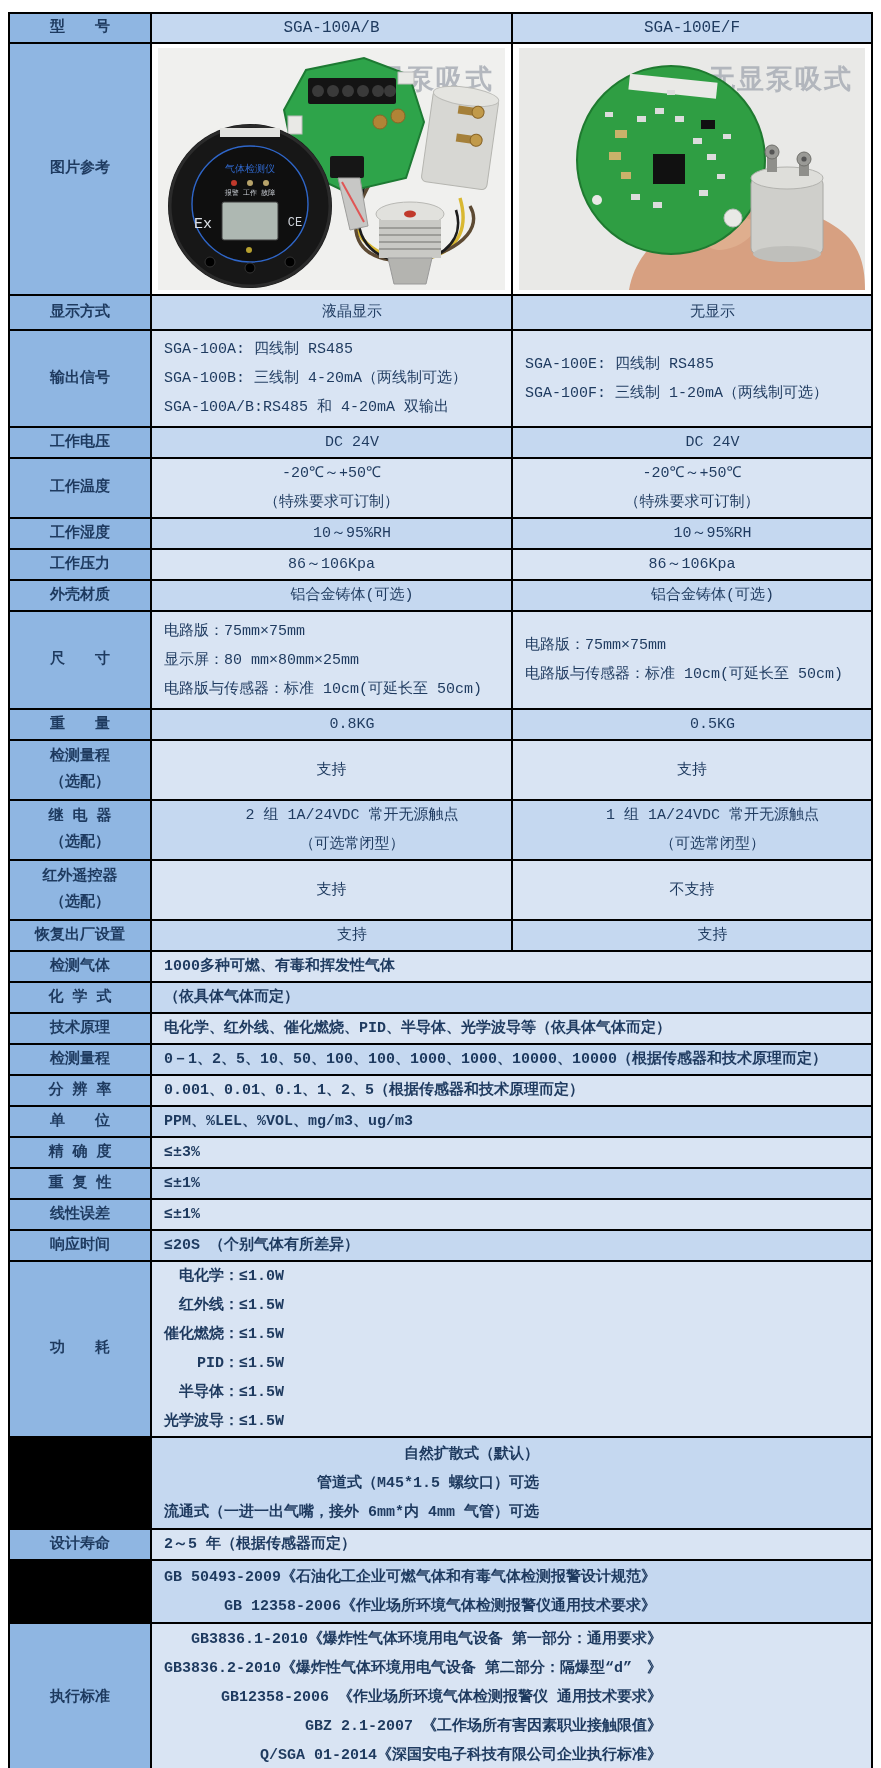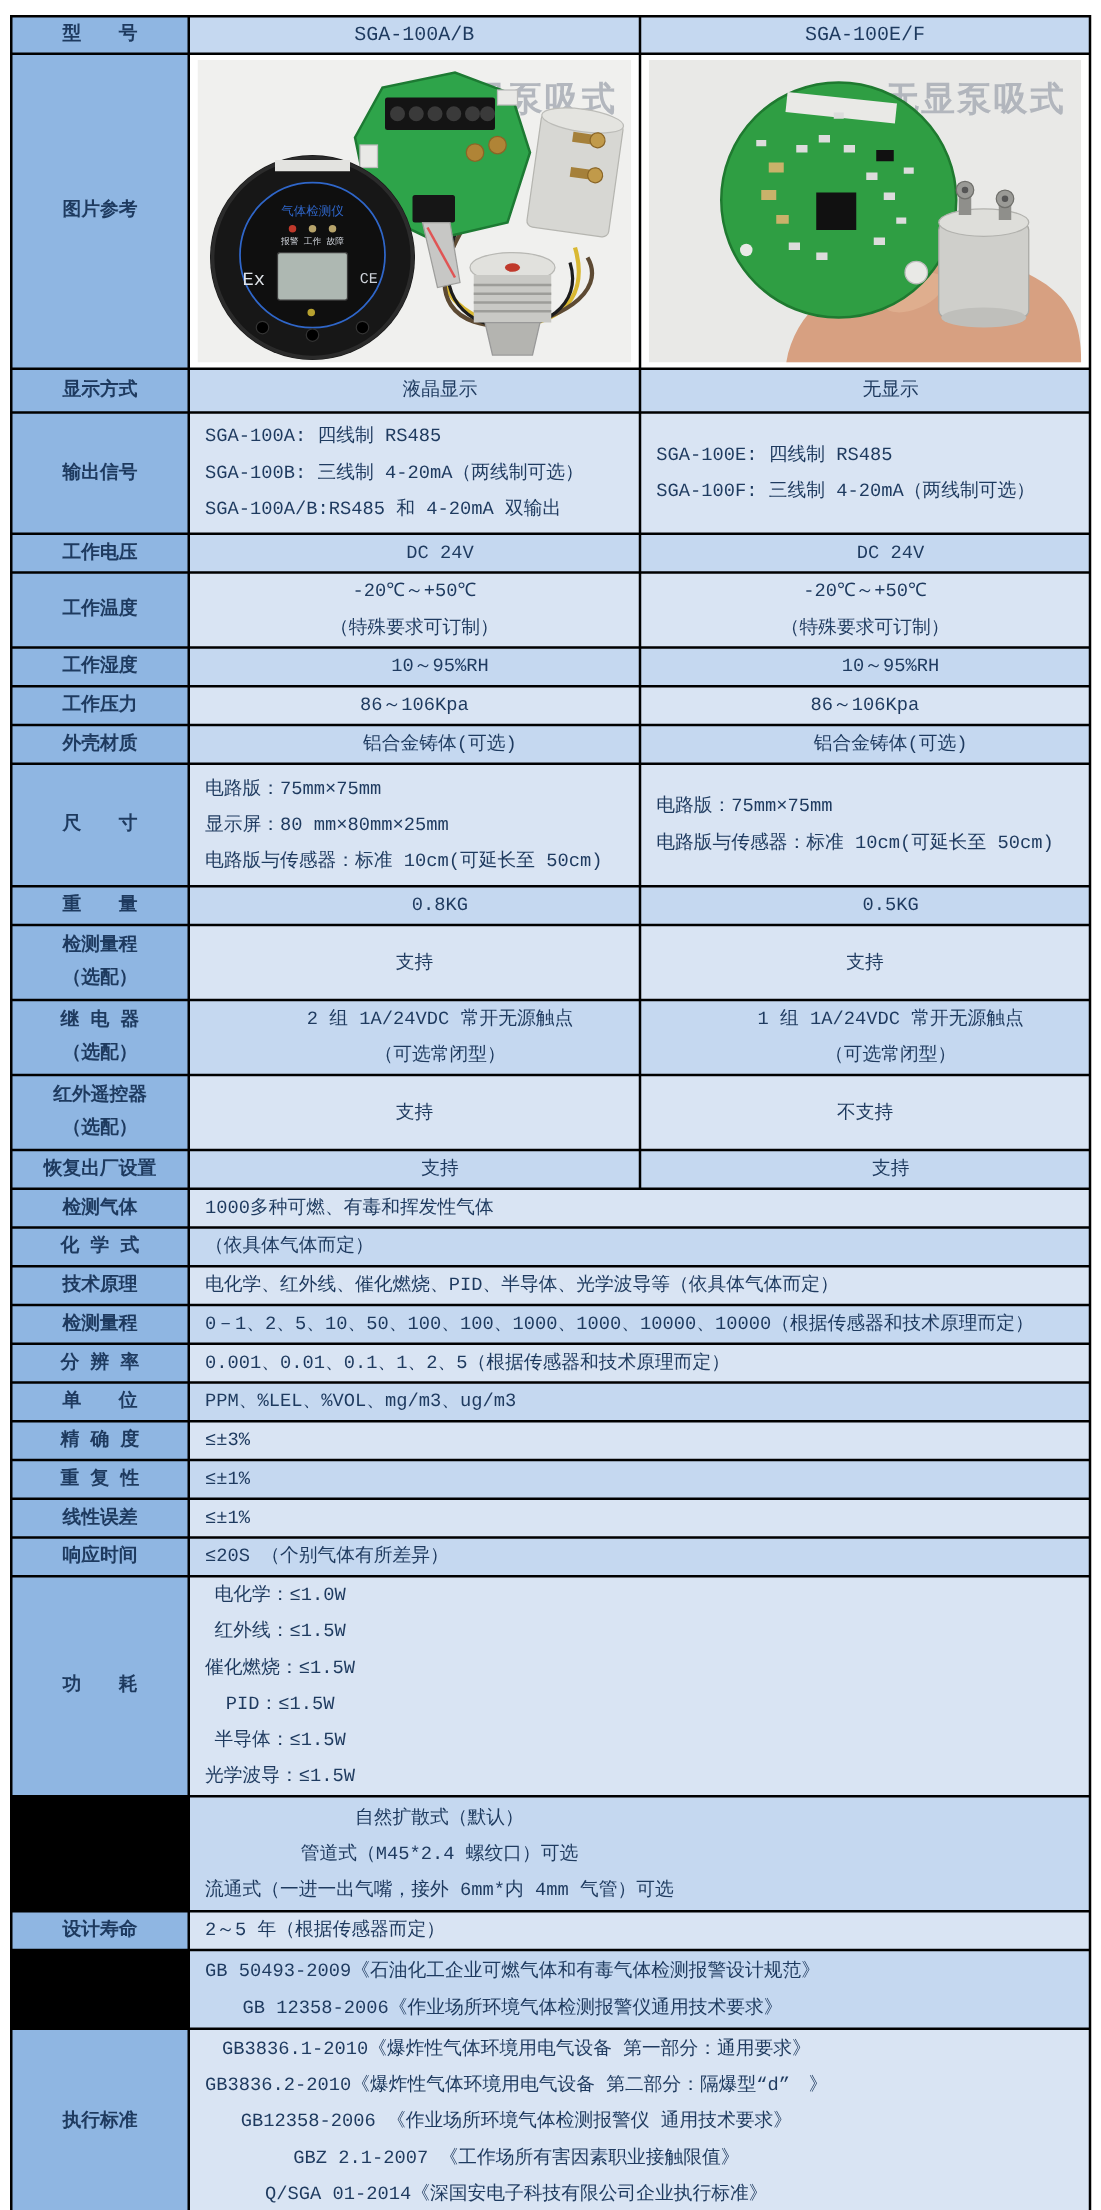--- a/index.html
+++ b/index.html
@@ -9,21 +9,21 @@
        background:#000;display:grid;padding:2px;grid-gap:2px;gap:2px;
        grid-template-columns:140px 359px 358px;
        grid-template-rows:28px 250px 33px 95px 29px 58px 29px 29px 29px 96px 29px 58px 58px 58px 29px 29px 29px 29px 29px 29px 29px 29px 29px 29px 29px 174px 90px 29px 61px 147px;}
   .cell{display:flex;align-items:center;justify-content:center;text-align:center;
         white-space:pre-line;font-size:15px;line-height:29px;overflow:hidden;}
   .lab{background:#8fb6e2;font-weight:bold;line-height:26px;}
   .hd{background:#c5d8f0;font-weight:normal;font-size:16px;}
   .d{background:#c5d8f0;padding-left:41px;}
   .l{background:#d9e4f3;text-align:center;}
   .lt{justify-content:flex-start;text-align:left;padding:0 12px;}
-  .sp{grid-column:2/4;justify-content:flex-start;text-align:center;padding:0 12px;}
+  .sp{grid-column:2/4;justify-content:flex-start;text-align:right;padding:0 12px;font-weight:bold;}
   .img{background:#ffffff;}
   svg{display:block;}
   .wm{font-size:27px;font-weight:bold;fill:#a9aeb6;opacity:.85;letter-spacing:2px;}
 </style>
 </head>
 <body>
 
 <div class="tbl">
 
   <div class="cell lab">型　　号</div>
@@ -158,21 +158,21 @@
 
   <div class="cell lab">显示方式</div>
   <div class="cell d">液晶显示</div>
   <div class="cell d">无显示</div>
 
   <div class="cell lab">输出信号</div>
   <div class="cell l lt">SGA-100A: 四线制 RS485
 SGA-100B: 三线制 4-20mA（两线制可选）
 SGA-100A/B:RS485 和 4-20mA 双输出</div>
   <div class="cell l lt">SGA-100E: 四线制 RS485
-SGA-100F: 三线制 4-20mA（两线制可选）</div>
+SGA-100F: 三线制 1-20mA（两线制可选）</div>
 
   <div class="cell lab">工作电压</div>
   <div class="cell d">DC 24V</div>
   <div class="cell d">DC 24V</div>
 
   <div class="cell lab">工作温度</div>
   <div class="cell l">-20℃～+50℃
 （特殊要求可订制）</div>
   <div class="cell l">-20℃～+50℃
 （特殊要求可订制）</div>
@@ -253,21 +253,21 @@
 
   <div class="cell lab">功　　耗</div>
   <div class="cell l sp">电化学：≤1.0W
 红外线：≤1.5W
 催化燃烧：≤1.5W
 PID：≤1.5W
 半导体：≤1.5W
 光学波导：≤1.5W</div>
 
   <div class="cell d sp">自然扩散式（默认）
-管道式（M45*2.4 螺纹口）可选
+管道式（M45*1.5 螺纹口）可选
 流通式（一进一出气嘴，接外 6mm*内 4mm 气管）可选</div>
 
   <div class="cell lab">设计寿命</div>
   <div class="cell l sp">2～5 年（根据传感器而定）</div>
 
   <div class="cell d sp">GB 50493-2009《石油化工企业可燃气体和有毒气体检测报警设计规范》
 GB 12358-2006《作业场所环境气体检测报警仪通用技术要求》</div>
 
   <div class="cell lab">执行标准</div>
   <div class="cell l sp">GB3836.1-2010《爆炸性气体环境用电气设备 第一部分：通用要求》

